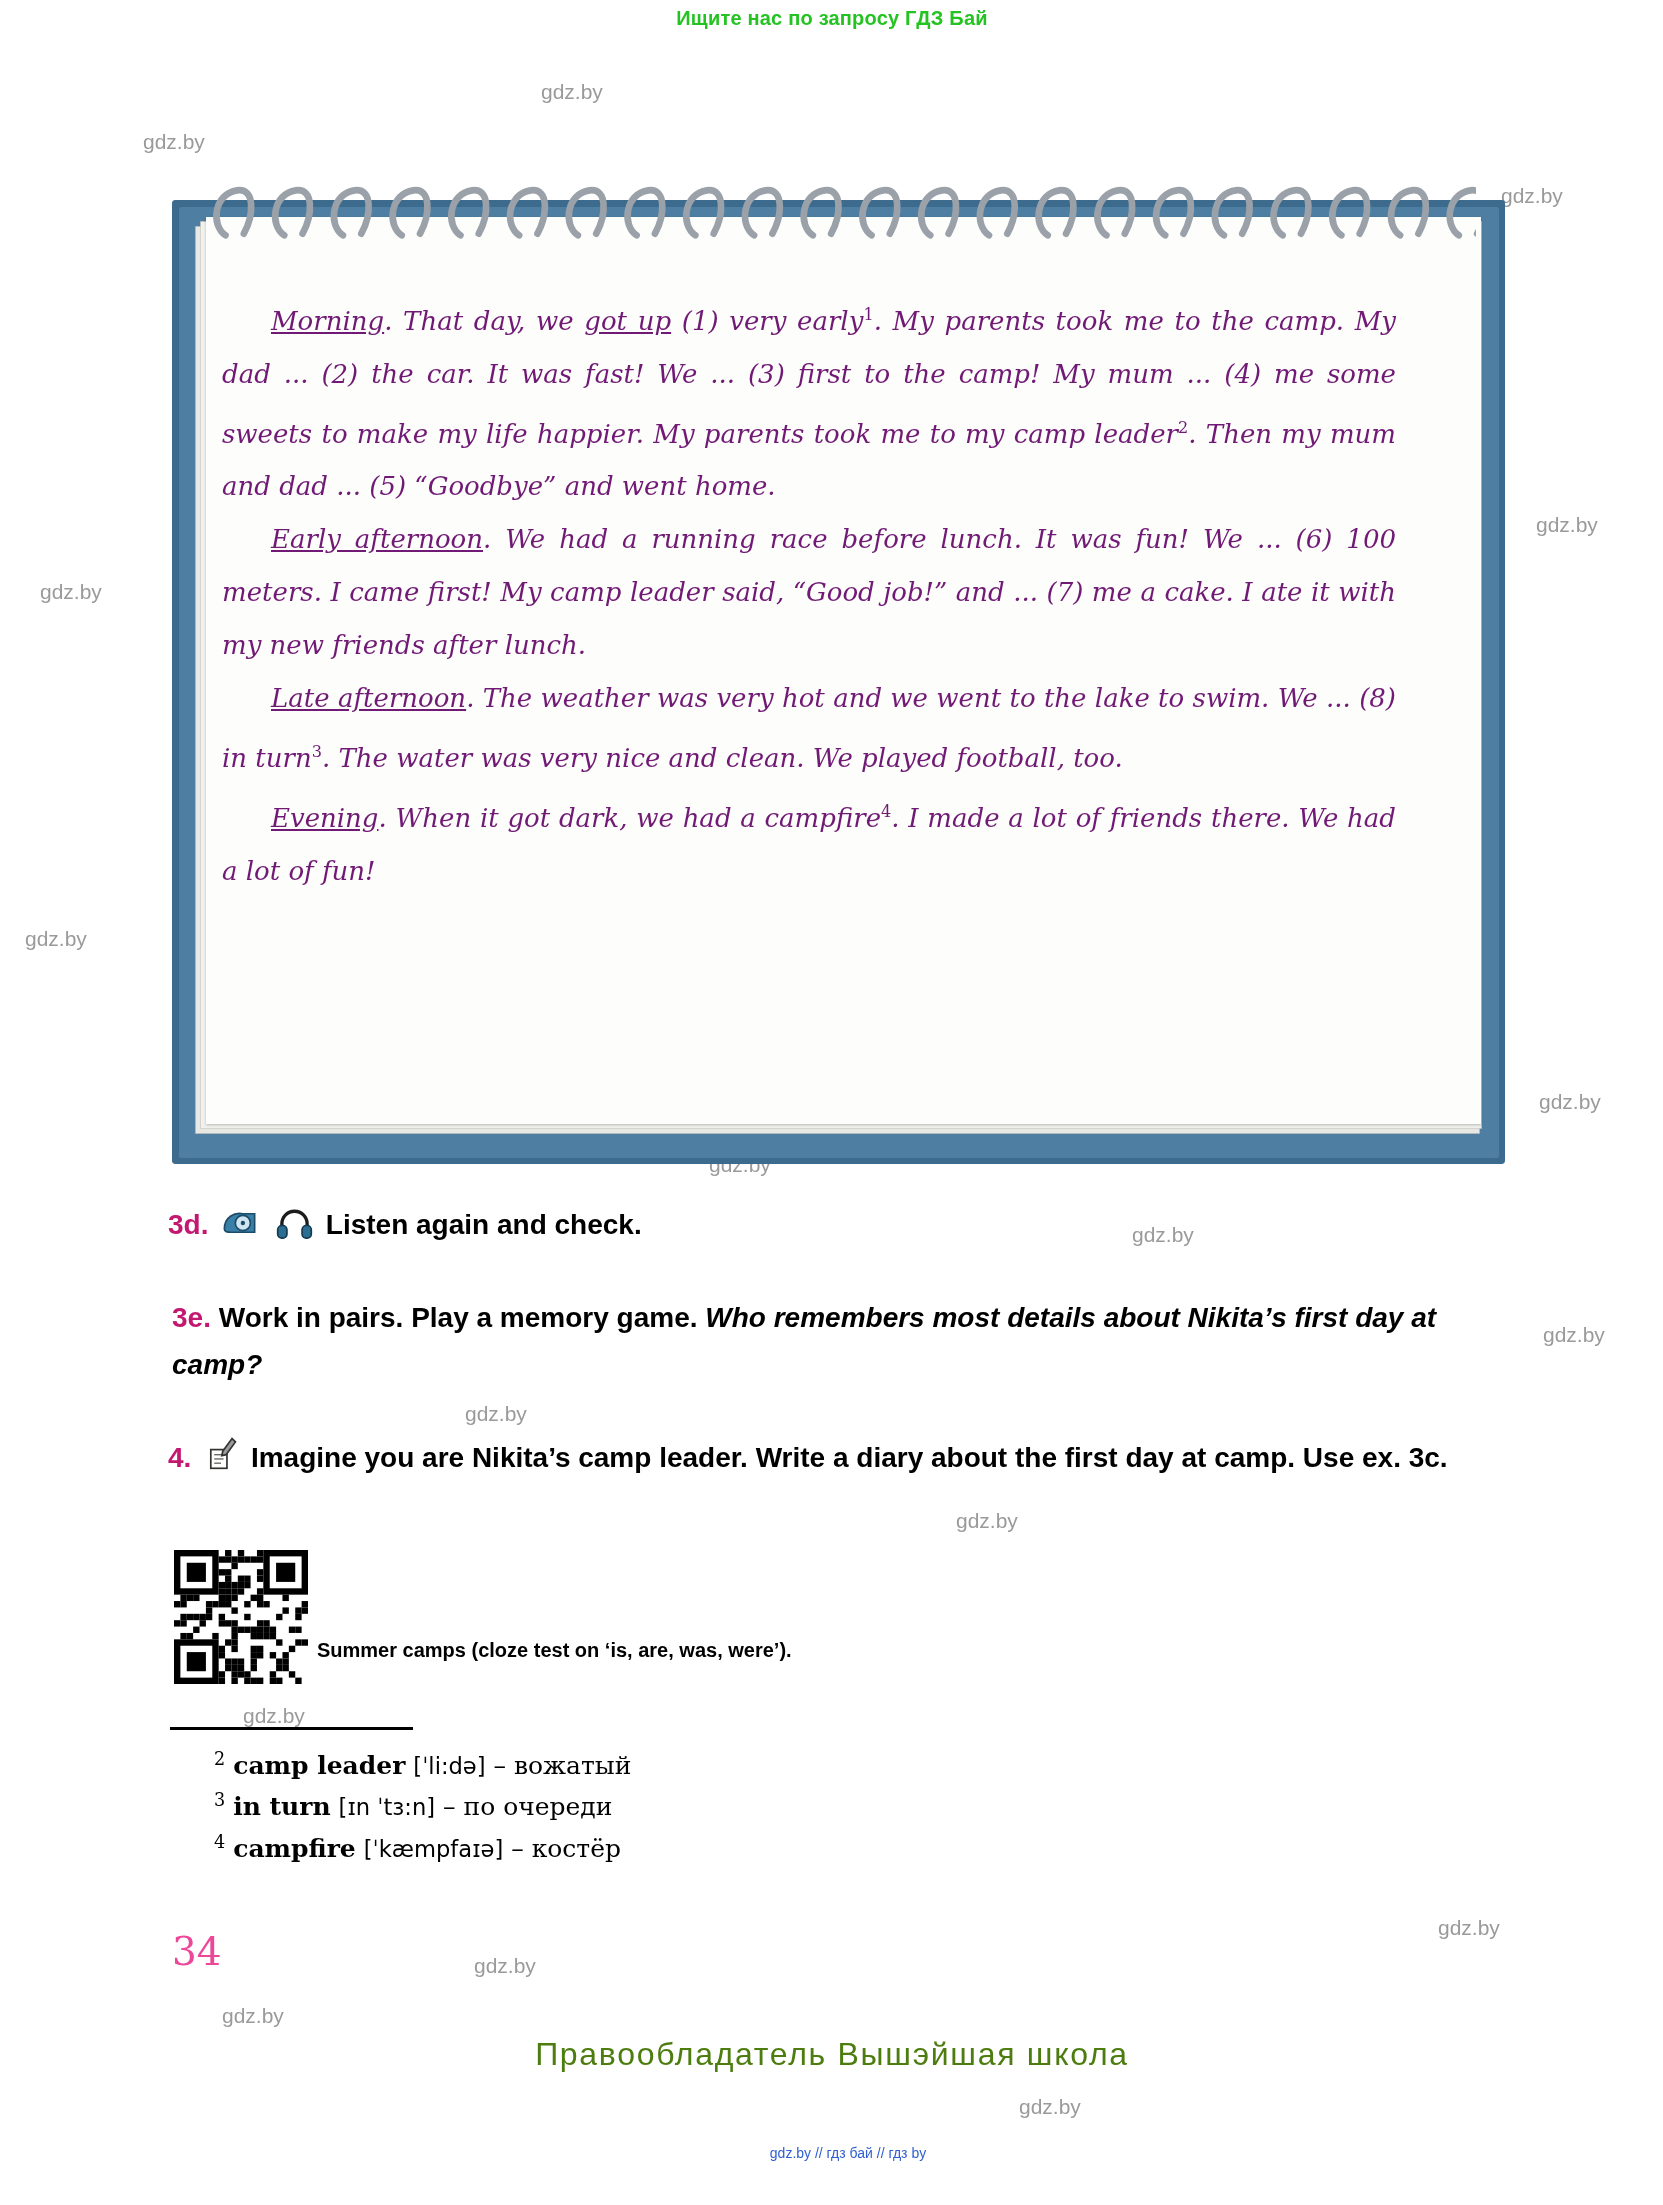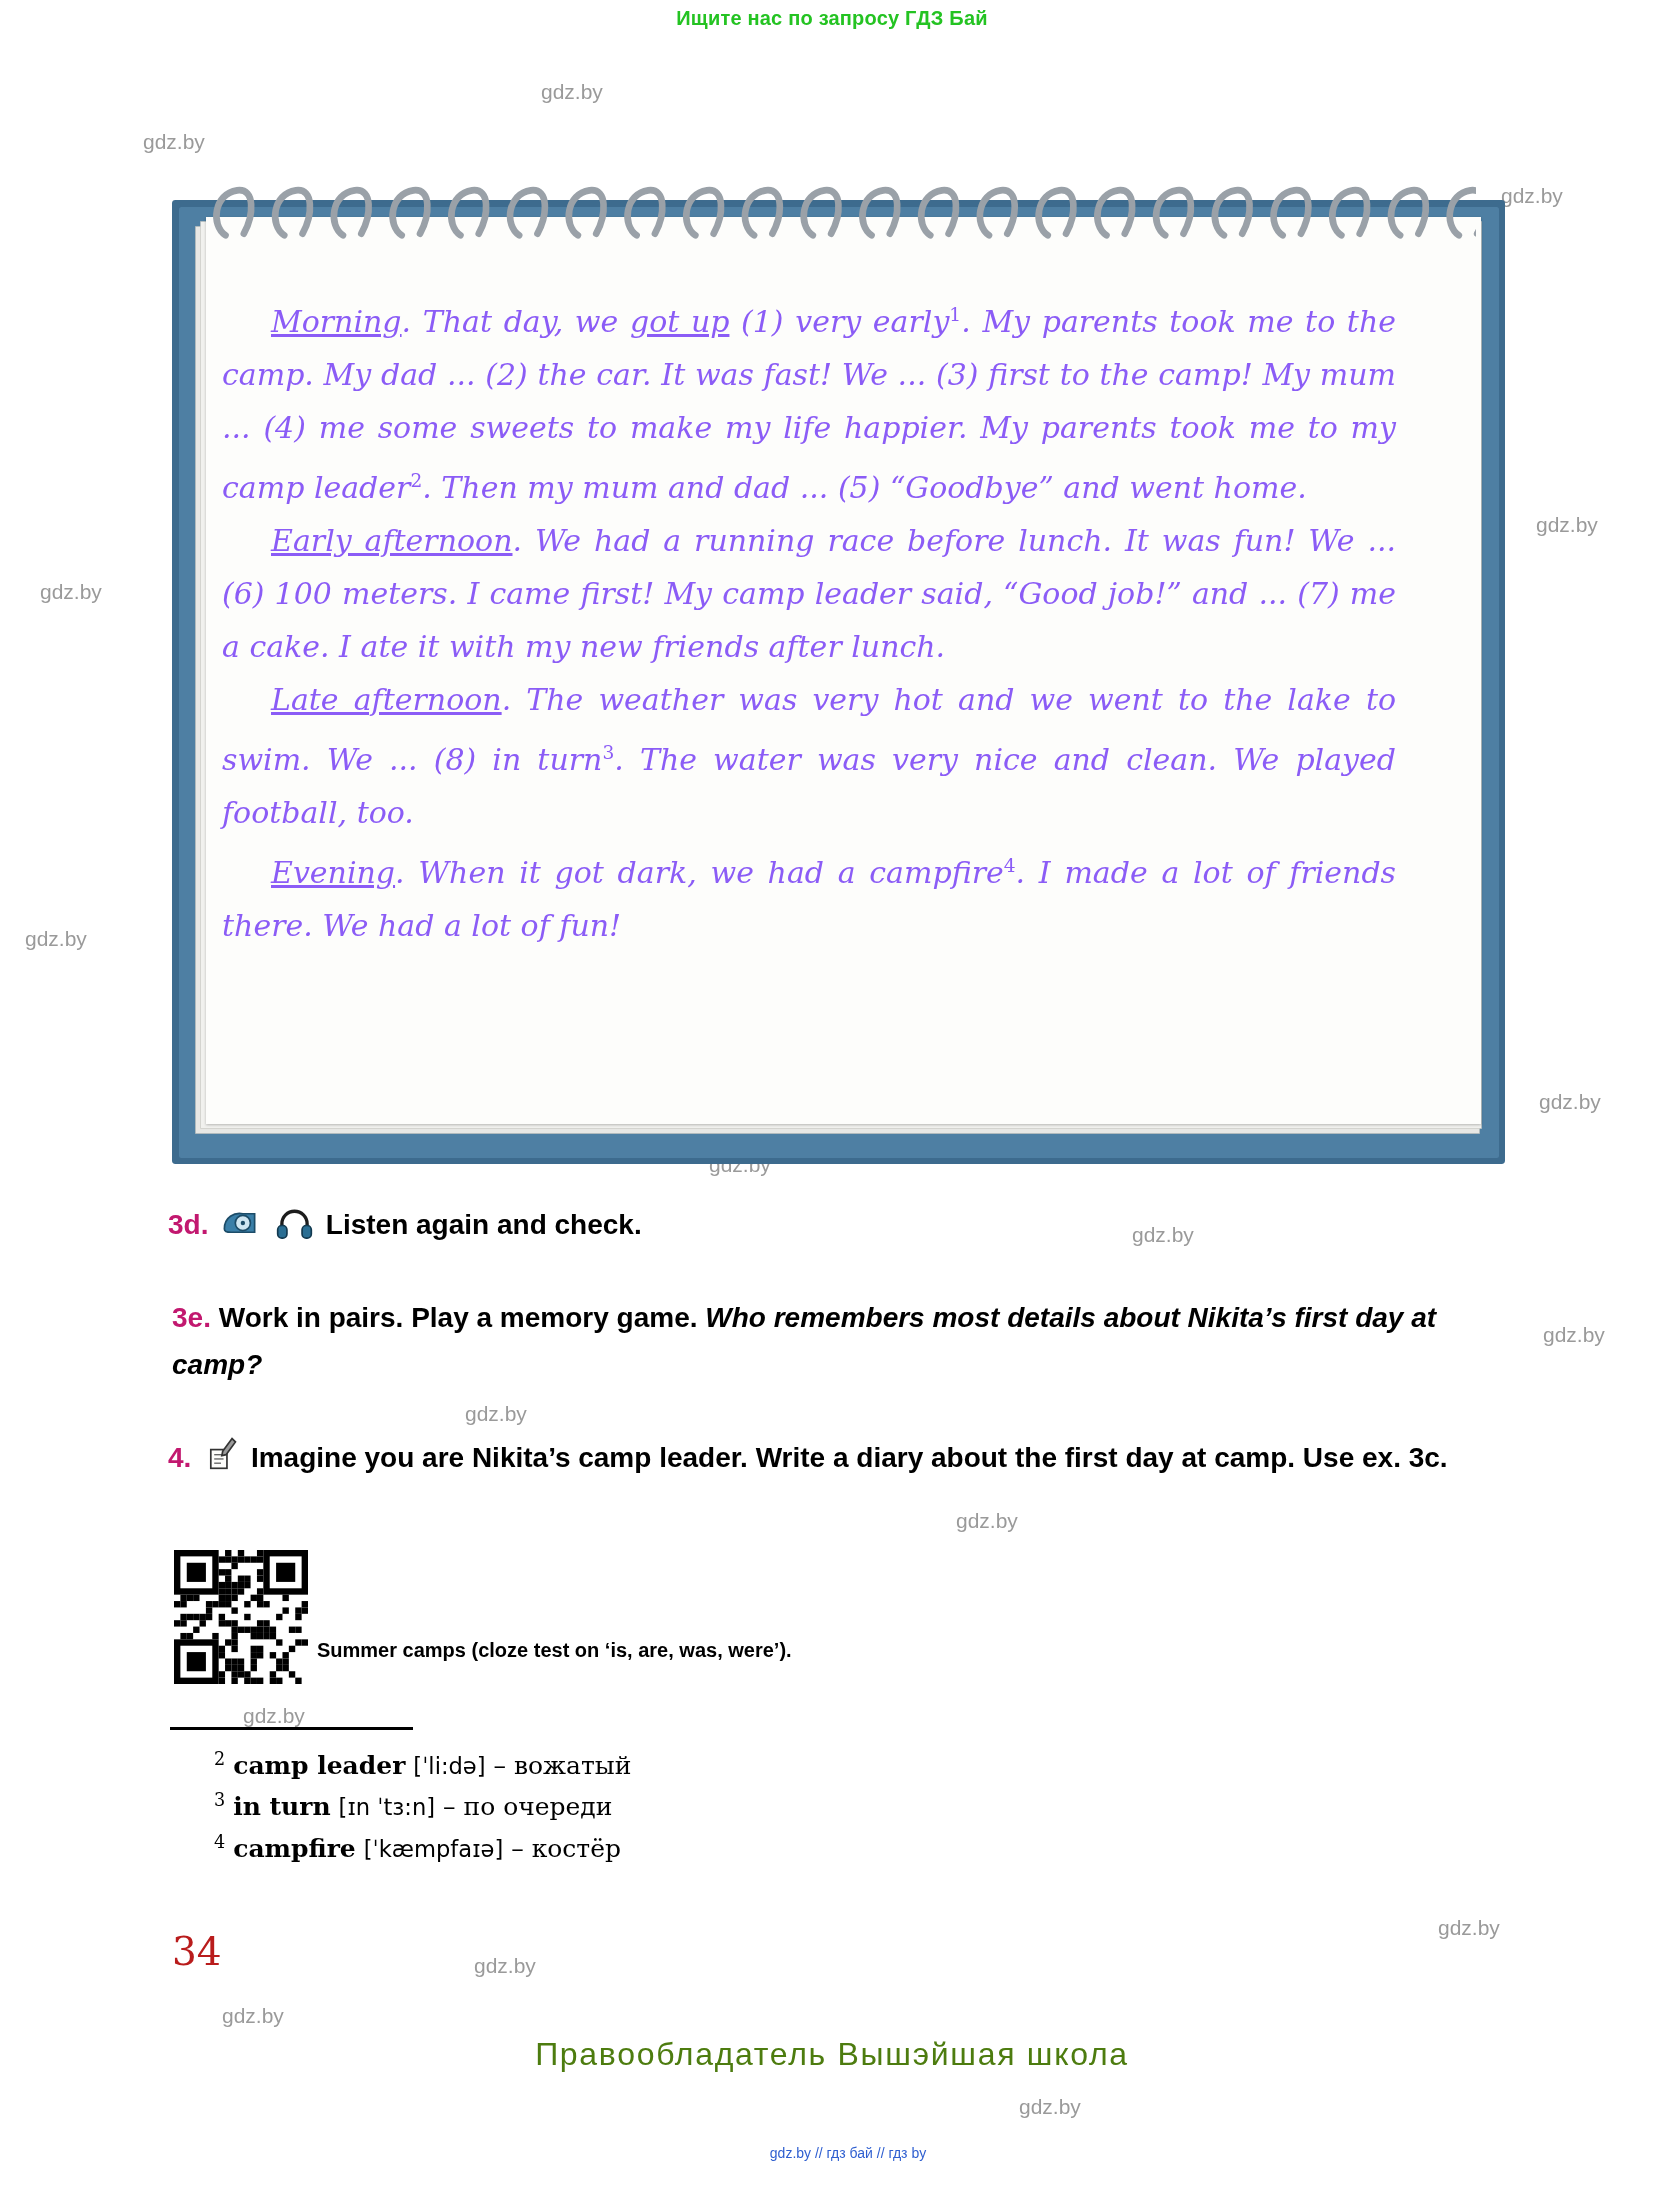--- a/index.html
+++ b/index.html
@@ -117,23 +117,23 @@
     width: 1266px;
     height: 65px;
   }
   .nb-text {
     position: absolute;
     left: 50px;
     top: 88px;
     width: 1174px;
     font-family: "DejaVu Serif", serif;
     font-style: italic;
-    font-size: 30px;
+    font-size: 26px;
     line-height: 53px;
-    color: #8b5cf6;
+    color: #701a75;
     text-align: justify;
   }
   .nb-text p {
     margin: 0;
     text-indent: 49px;
   }
   .u {
     text-decoration: underline;
   }
   sup {
@@ -208,21 +208,21 @@
   #footnotes .fn-mark { font-size: 17.6px; vertical-align: super; }
   #footnotes b { font-family: "DejaVu Serif", serif; }
   #footnotes .ipa { font-family: "DejaVu Sans", sans-serif; font-size: 22.6px; }
 
   #page-number {
     position: absolute;
     left: 172px;
     top: 1929px;
     font-family: "DejaVu Serif", serif;
     font-size: 39px;
-    color: #b91c1c;
+    color: #ec4899;
   }
 </style>
 </head>
 <body>
 
 <div class="wm-top-green">Ищите нас по запросу ГДЗ Бай</div>
 
 <div id="watermark-layer">
     <div class="wm" style="left: 541px; top: 80px;">gdz.by</div>
     <div class="wm" style="left: 143px; top: 130px;">gdz.by</div>

